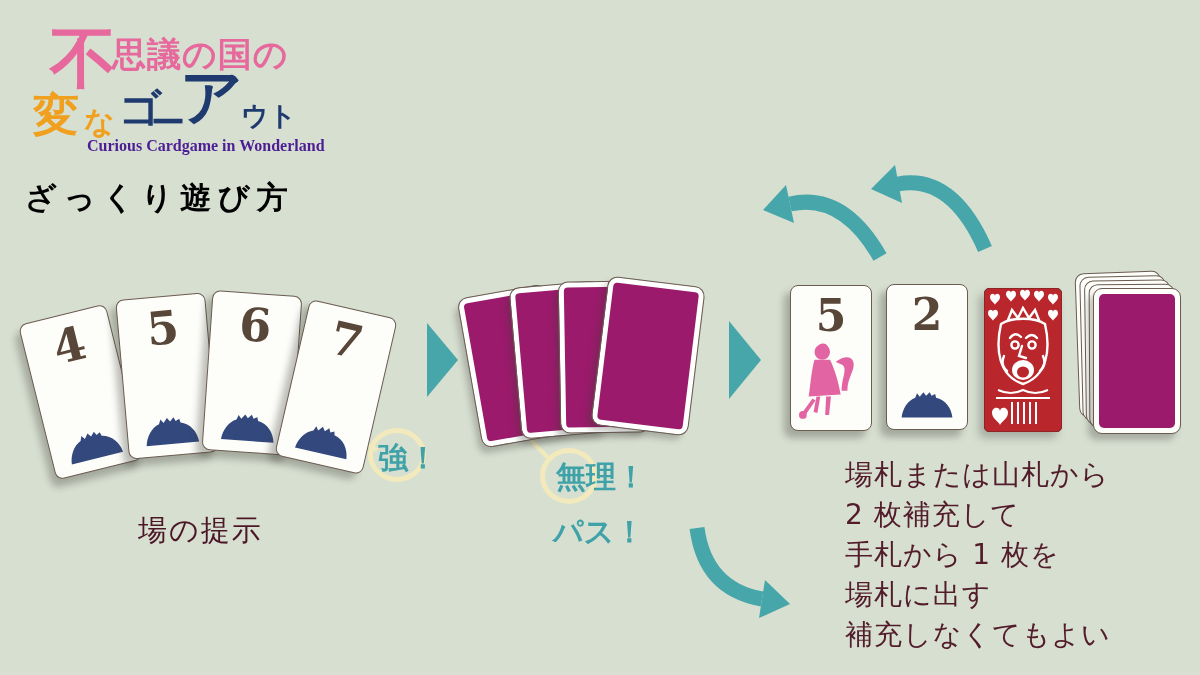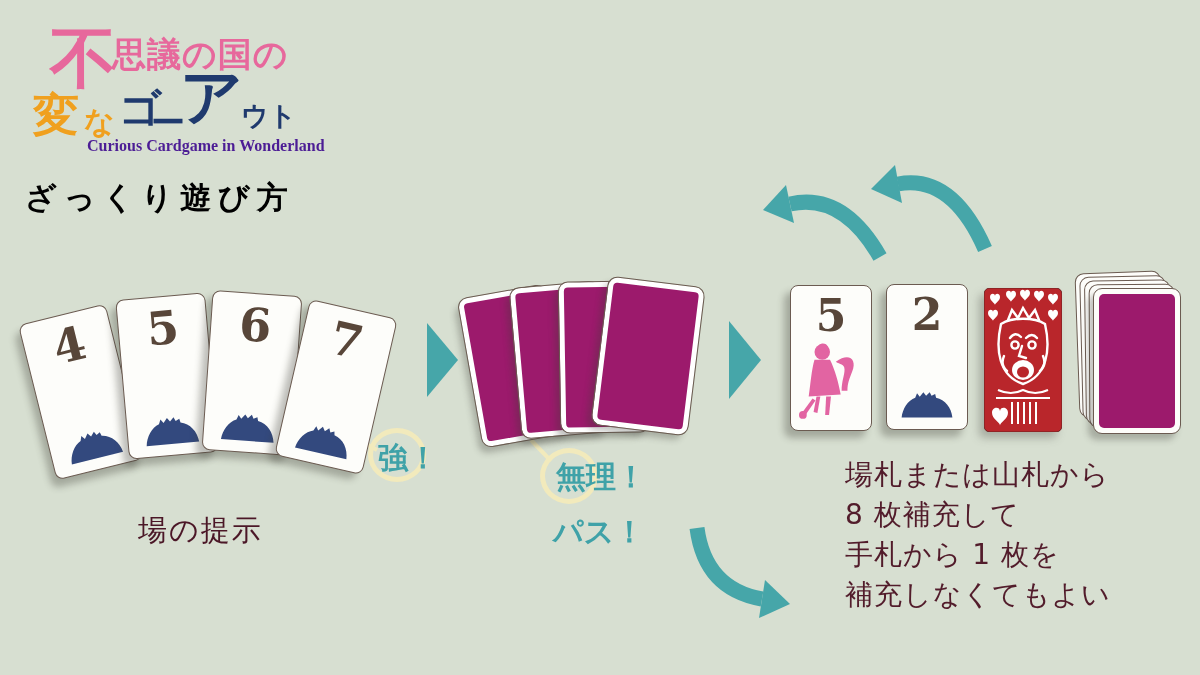--- a/index.html
+++ b/index.html
@@ -220,18 +220,19 @@
       <div class="deck-layer" style="left:1085px;top:280px;transform:rotate(-0.8deg);"></div>
       <div class="deck-layer" style="left:1089px;top:284px;transform:rotate(-0.3deg);"></div>
       <div class="deck-front" style="left:1093px;top:288px;">
         <div class="inner"></div>
       </div>
     </div>
   </div>
 
   <div class="abs instructions">
     <div>場札または山札から</div>
-    <div>8 枚補充して</div>
+    <div>2 枚補充して</div>
     <div>手札から 1 枚を</div>
+    <div>場札に出す</div>
     <div>補充しなくてもよい</div>
   </div>
 
 </div>
 
 </body></html>

